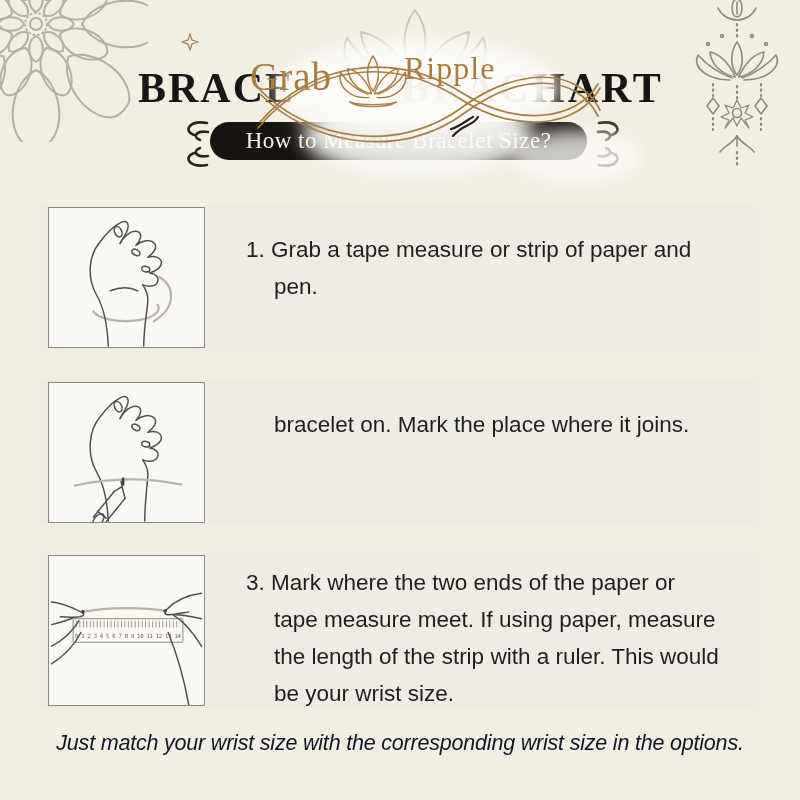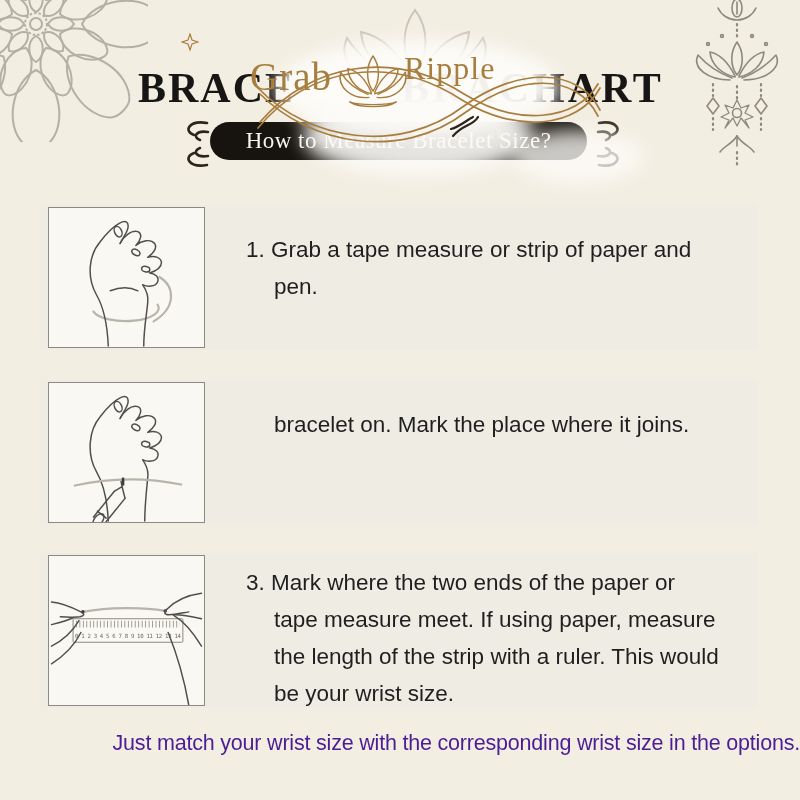--- a/index.html
+++ b/index.html
@@ -60,22 +60,22 @@
   }
   .illu-box svg{width:100%;height:100%;display:block;}
   .step-text{position:absolute;left:178px;right:8px;color:#1f1f1f;font-size:22.5px;line-height:37px;margin-left:28px;}
   .row1 .step-text{top:26px;}
   .row2 .step-text{top:26px;}
   .row3 .step-text{top:11px;}
   .step-line{white-space:nowrap;}
   .cont{padding-left:28px;}
   
   .footer-note{
-    position:absolute;left:0;right:0;top:731px;margin:0;text-align:right;z-index:1;
-    color:#4c1d95;font-size:21.5px;letter-spacing:-0.2px;
+    position:absolute;left:0;right:0;top:731px;margin:0;text-align:center;z-index:1;
+    color:#0f172a;font-size:21.5px;letter-spacing:-0.2px;font-style:italic;
   }
   
   .ink-line{fill:none;stroke:#4f4f4f;stroke-width:1.5;stroke-linecap:round;stroke-linejoin:round;}
   .soft-line{fill:none;stroke:#b9b4aa;stroke-width:2.2;stroke-linecap:round;}
   .gray-orn{fill:none;stroke:#8e897f;stroke-width:1.6;stroke-linecap:round;stroke-linejoin:round;}
   .gold-line{fill:none;stroke:#a87e3e;stroke-width:1.7;stroke-linecap:round;}
   .dark-orn{fill:none;stroke:#2b241c;stroke-width:2.6;stroke-linecap:round;}
 </style>
 </head>
 <body>

